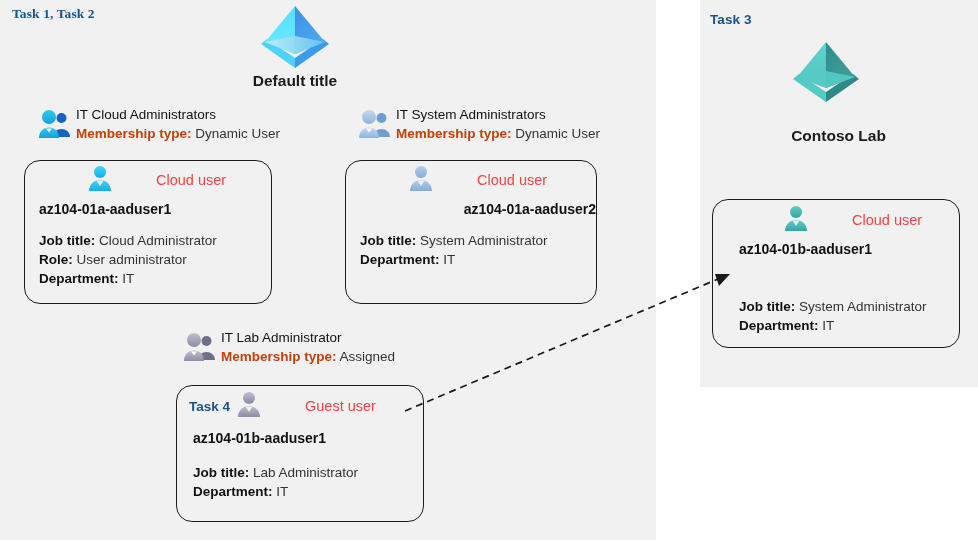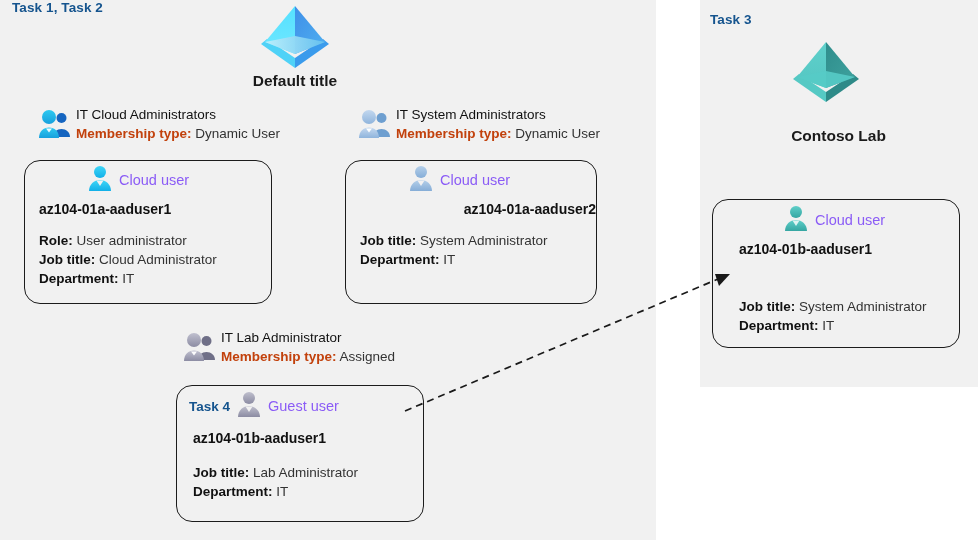--- a/index.html
+++ b/index.html
@@ -39,38 +39,38 @@
     position:absolute;border:1.6px solid #1c1c1c;border-radius:16px;
     background:transparent;box-sizing:border-box;
   }
   .card-head{
     display:flex;align-items:center;gap:6px;
     padding-left:10px;padding-top:6px;
   }
   .card-head .task-inline{
     color:#15548e;font-weight:bold;font-size:13.5px;white-space:nowrap;
   }
-  .card-head .utype{font-size:14.5px;color:#8b5cf6;white-space:nowrap;}
+  .card-head .utype{font-size:14.5px;color:#ef4444;white-space:nowrap;margin-left:37px;}
   .card-upn{
     font-weight:bold;font-size:14px;color:#111;white-space:nowrap;
   }
   .card-props{font-size:13.5px;line-height:19px;color:#333;}
   .card-props b{color:#111;}
   .card-props div{white-space:nowrap;}
 
   
   #arrow-layer{position:absolute;left:0;top:0;width:978px;height:540px;pointer-events:none;}
 </style>
 </head>
 <body>
 
 <div class="panel" id="left-panel"></div>
 <div class="panel" id="right-panel"></div>
 
-<div class="task-label" style="left:12px;top:0;">Task 1, Task 2</div>
+<div class="task-label" style="left:12px;top:6px;font-family:Liberation Serif, serif;">Task 1, Task 2</div>
 <div class="task-label" style="left:710px;top:12px;">Task 3</div>
 
 <div class="tenant-icon" style="left:257px;top:2px;">
   <svg width="76" height="66" viewBox="0 0 76 66">
     <defs>
       <linearGradient id="t1a" x1="0" y1="0" x2="0" y2="1">
         <stop offset="0" stop-color="#55e0ff"></stop>
           <stop offset="1" stop-color="#6fe8ff"></stop>
       </linearGradient>
       <linearGradient id="t1b" x1="0" y1="0" x2="1" y2="1">
@@ -156,26 +156,26 @@
         <circle cx="13" cy="7" r="6" fill="url(#u1)"></circle>
         <path d="M2 26c0-6.5 5-11 11-11s11 4.5 11 11z" fill="url(#u1)"></path>
         <path d="M9.5 15.5L13 21l3.5-5.5z" fill="#f1f1f1"></path>
       </svg>
     </span>
     <span class="utype">Cloud user</span>
   </div>
   <div class="card-upn" style="margin:6px 0 0 14px;">az104-01a-aaduser1</div>
   <div class="card-props" style="margin:14px 0 0 14px;">
     <div>
+      <b>Job title:</b>
+      <span>Cloud Administrator</span>
+    </div>
+    <div>
       <b>Role:</b>
       <span>User administrator</span>
-    </div>
-    <div>
-      <b>Job title:</b>
-      <span>Cloud Administrator</span>
     </div>
     <div>
       <b>Department:</b>
       <span>IT</span>
     </div>
   </div>
 </div>
 
 <div class="group" style="left:358px;top:105px;">
   <span class="gicon">

